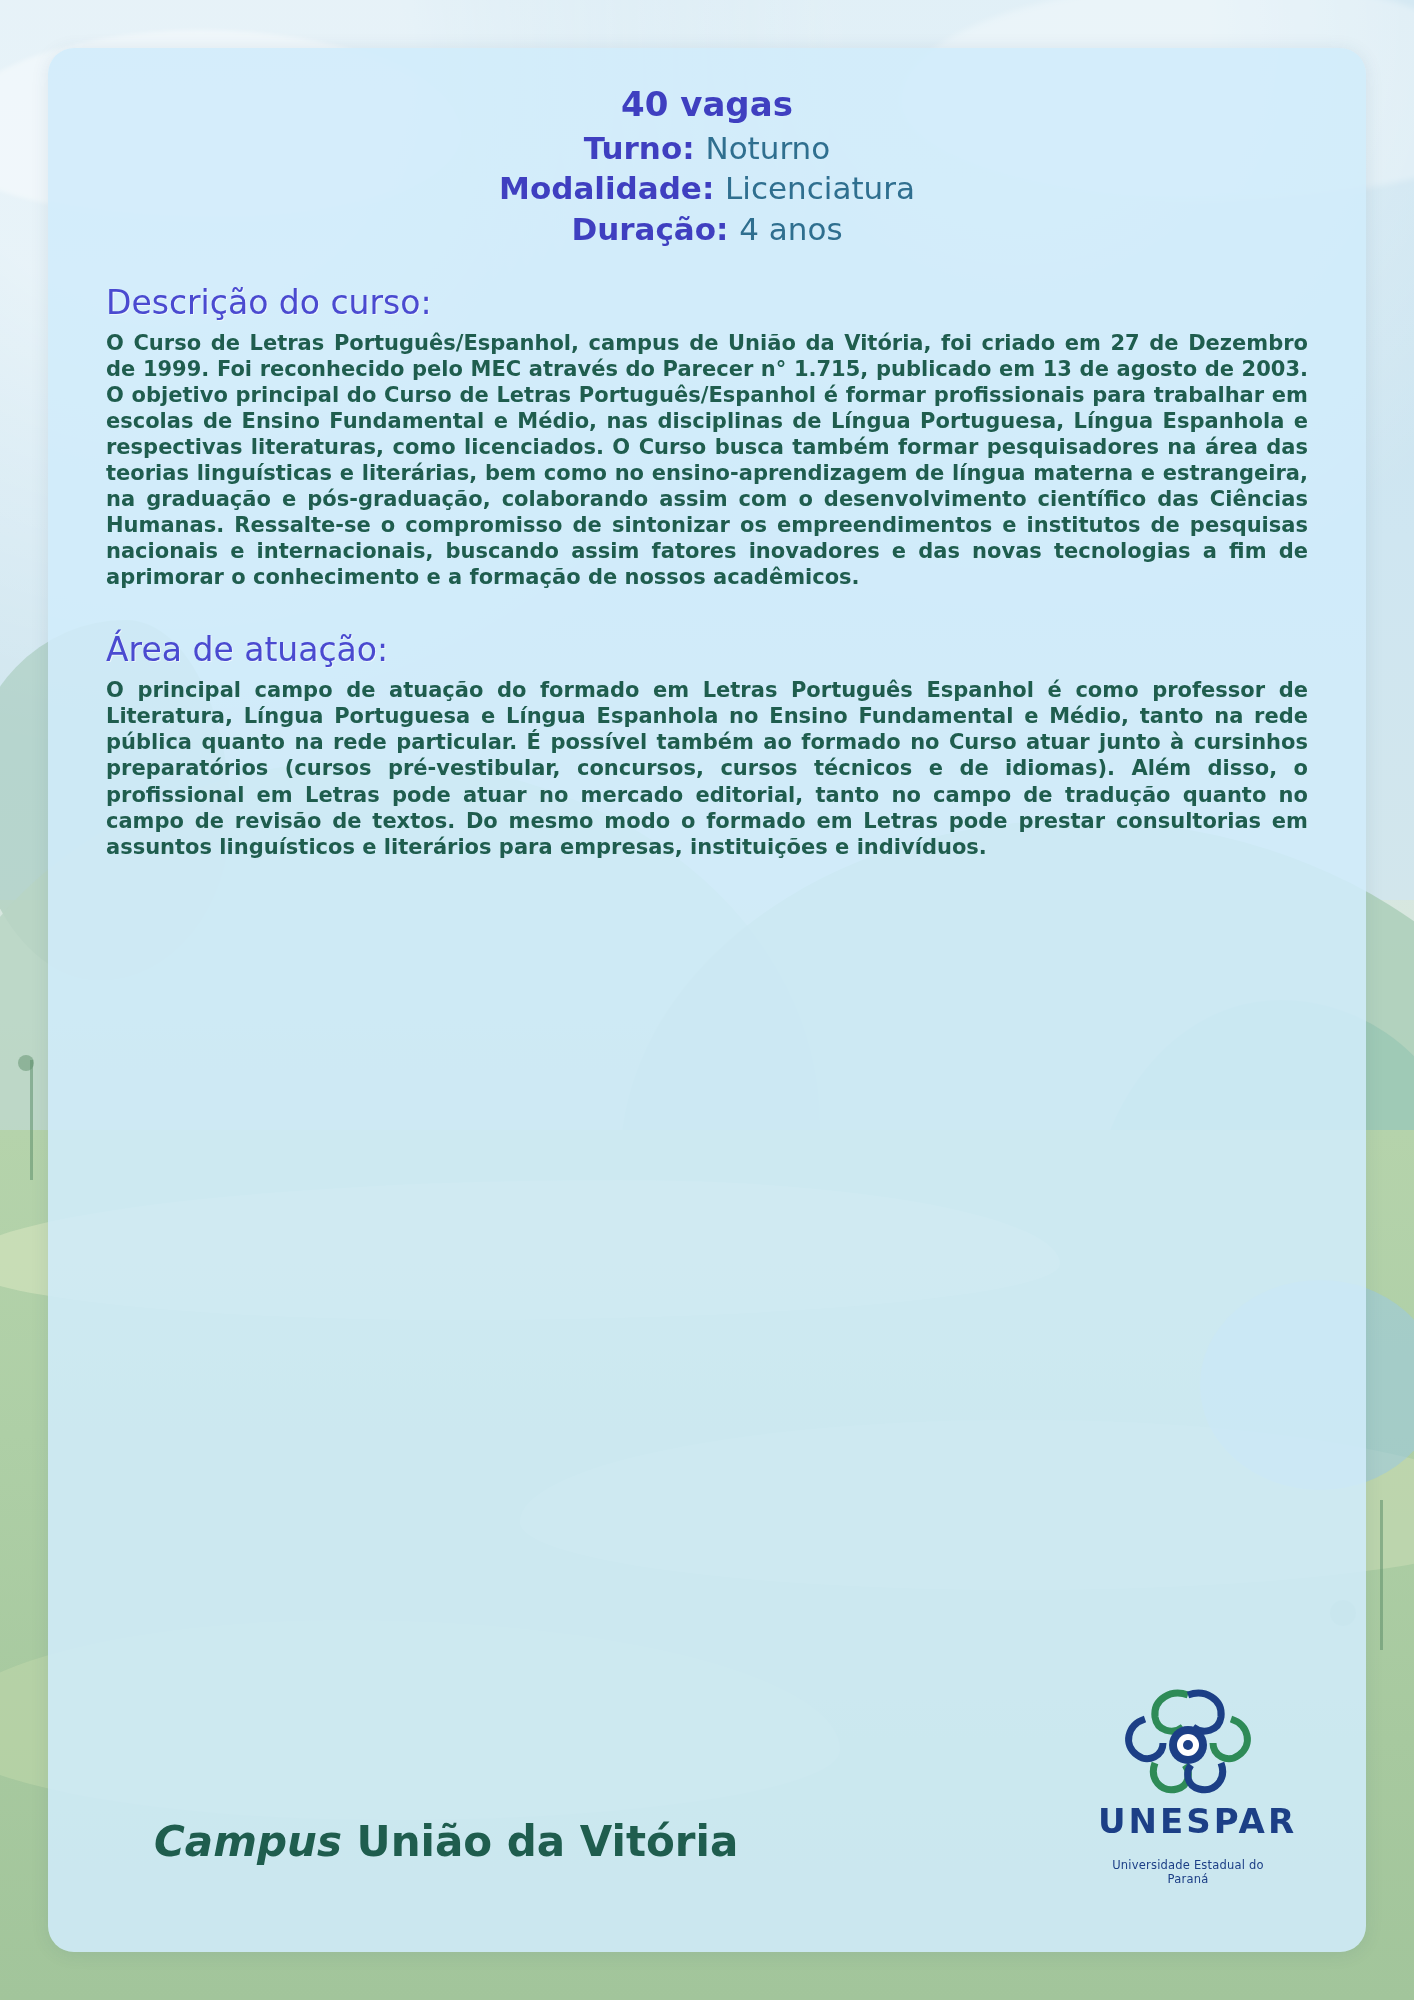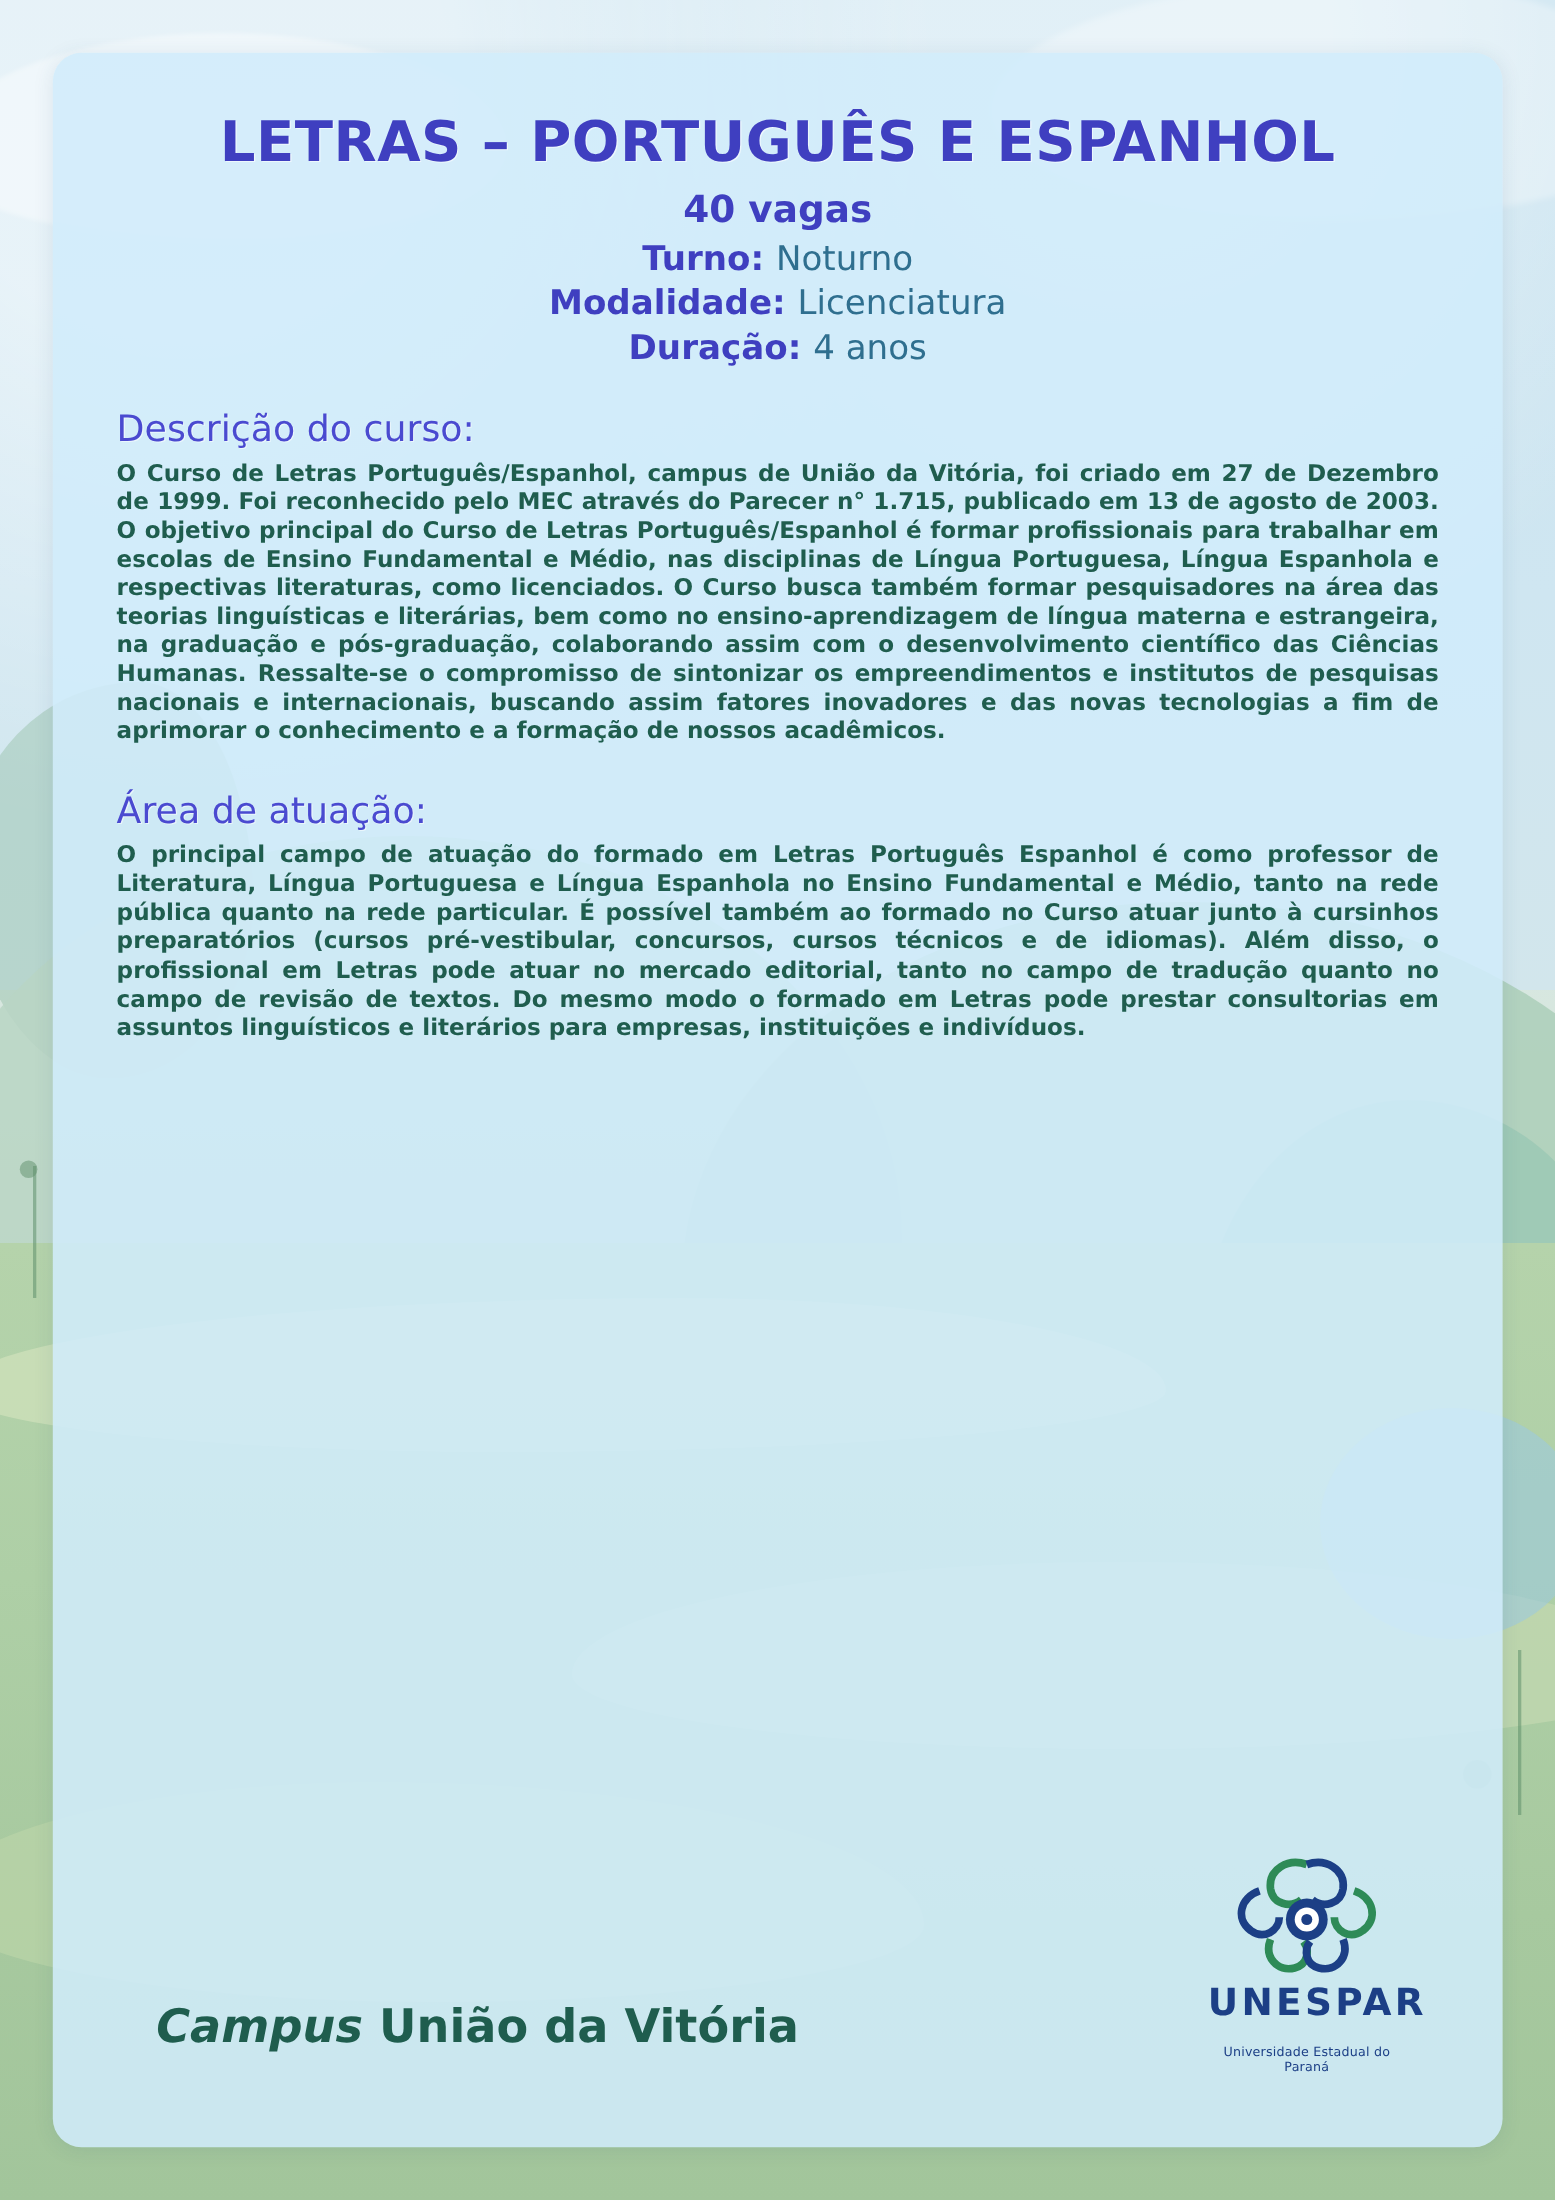--- a/index.html
+++ b/index.html
@@ -183,21 +183,21 @@
     text-justify: inter-word;
     margin: 0;
   }
   .body-text.area {
     color: #1f5d4e;
   }
 
   
   .footer {
     position: absolute;
-    left: 94px;
+    left: 106px;
     bottom: 86px;
     font-size: 42px;
     color: #1f5d4e;
     font-weight: bold;
   }
   .footer .campus {
     font-style: italic;
     font-weight: bold;
   }
   .footer .place {
@@ -249,21 +249,20 @@
   <div class="bg-layer bg-band-3"></div>
   <div class="bg-layer bg-blob-blue"></div>
   <div class="bg-stalk" style="left:30px; top:1060px; height:120px;"></div>
   <div class="bg-stalk" style="left:1380px; top:1500px; height:150px;"></div>
   <div class="bg-dot" style="left:18px; top:1055px; width:16px; height:16px; background:#5f8f6c; opacity:.5;"></div>
   <div class="bg-dot" style="left:1330px; top:1600px; width:26px; height:26px; background:#7fae89; opacity:.45;"></div>
 
   <div class="card">
     <div class="inner">
 
-      <h1 class="title">LETRAS – PORTUGUÊS E ESPANHOL</h1>
 
       <div class="subline">
         <span class="vagas">40 vagas</span>
 
         <span class="row">
           <span class="lbl">Turno:</span>
           <span class="val">Noturno</span>
         </span>
 
         <span class="row">

